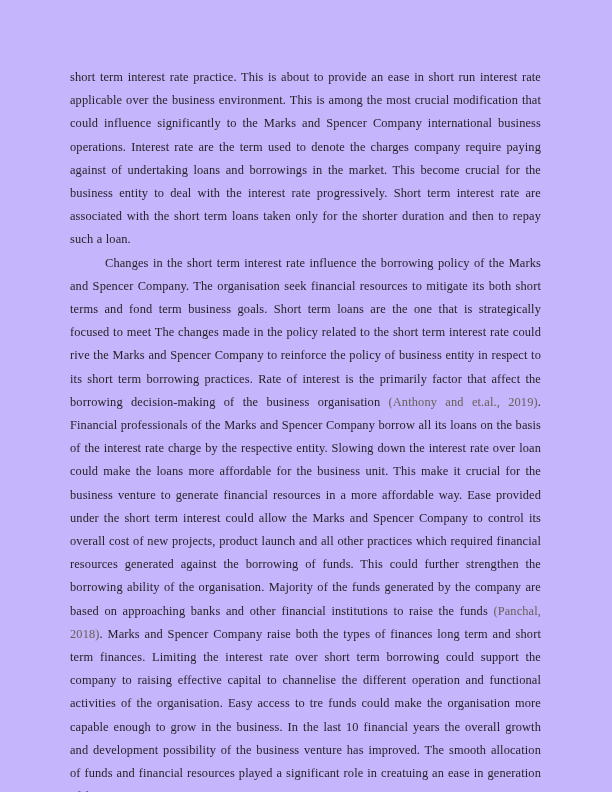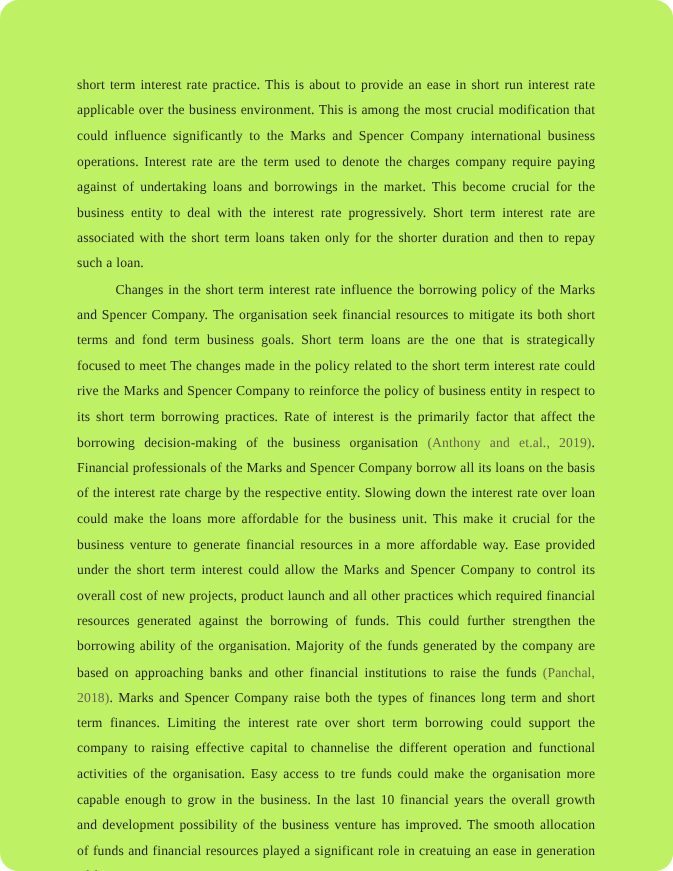--- a/index.html
+++ b/index.html
@@ -11,23 +11,22 @@
     width: 612px;
     height: 792px;
     background: #ffffff;
     font-family: "Liberation Serif", "DejaVu Serif", serif;
     overflow: hidden;
   }
   .page {
     position: relative;
     width: 612px;
     height: 792px;
-    background: #bef264;
+    background: #c4b5fd;
     box-sizing: border-box;
-    border-radius: 17px;
   }
   .text-body {
     position: absolute;
     left: 70px;
     top: 66px;
     width: 471px;
   }
   .para {
     margin: 0;
     padding: 0;

